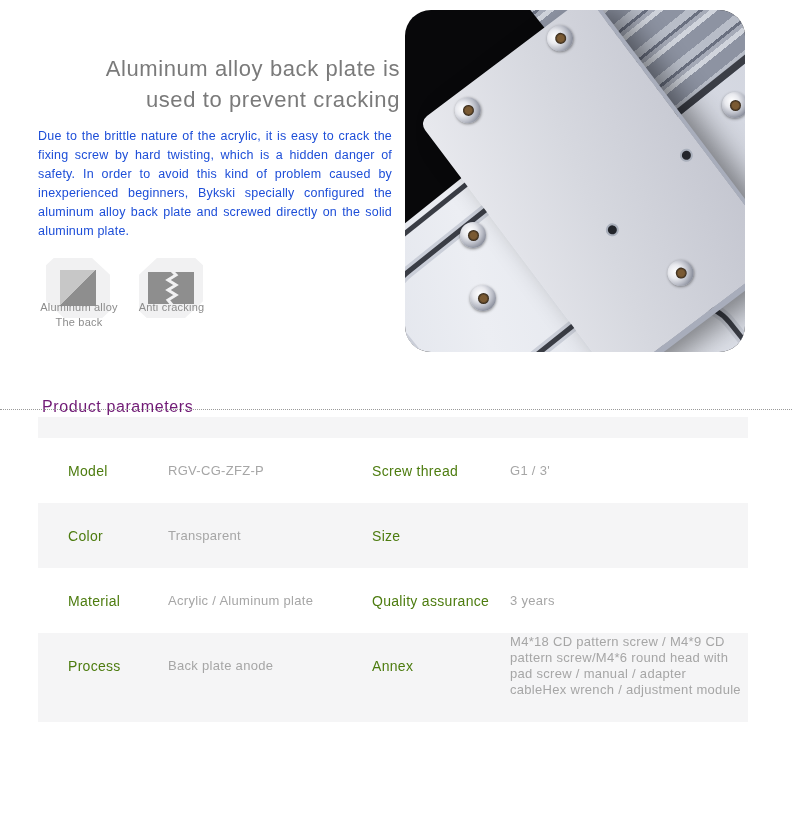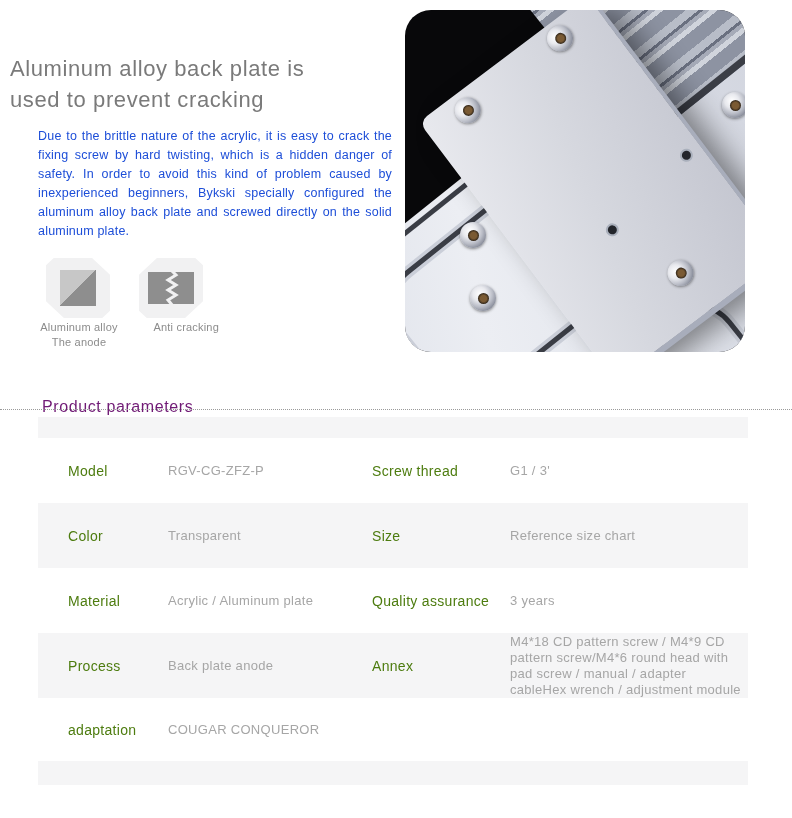--- a/index.html
+++ b/index.html
@@ -1,33 +1,33 @@
 <!DOCTYPE html>
 <html><head>
 <meta charset="utf-8">
 <style>
   html,body{margin:0;padding:0;background:#ffffff;}
   .page{position:relative;width:792px;height:818px;background:#ffffff;overflow:hidden;
         font-family:"Liberation Sans", sans-serif;}
 
   
-  .title{position:absolute;left:10px;top:38px;width:390px;text-align:left;
+  .title{position:absolute;left:10px;top:38px;width:390px;text-align:right;
          font-size:22px;line-height:31px;color:#7a7a7a;letter-spacing:.6px;font-weight:400;}
   .desc{position:absolute;left:38px;top:114px;width:354px;font-size:12.5px;line-height:19px;
         color:#1d4ed8;text-align:justify;letter-spacing:.2px;}
 
   .tile{position:absolute;top:258px;width:64px;height:60px;background:#f1f1f2;
         display:flex;align-items:center;justify-content:center;}
   .tile-1{left:46px;clip-path:polygon(0% 12%,12% 0%,72% 0%,100% 28%,100% 88%,88% 100%,28% 100%,0% 72%);}
   .tile-2{left:139px;clip-path:polygon(28% 0%,88% 0%,100% 12%,100% 72%,72% 100%,12% 100%,0% 88%,0% 28%);}
   .diag-square{width:36px;height:36px;background:linear-gradient(135deg,#c7c7c7 49.5%,#8e8e8e 50%);}
-  .feature-label{position:absolute;top:320px;font-size:11px;line-height:15px;color:#8c8c8c;
+  .feature-label{position:absolute;top:300px;font-size:11px;line-height:15px;color:#8c8c8c;
                  text-align:center;letter-spacing:.2px;}
   .fl-1{left:29px;width:100px;}
-  .fl-2{left:124px;width:95px;text-align:right;}
+  .fl-2{left:124px;width:95px;}
 
   
   .photo{position:absolute;left:405px;top:10px;width:340px;height:342px;border-radius:26px;
          overflow:hidden;background:#08080a;}
   .layer{position:absolute;transform-origin:0 0;}
   .grooves{left:0;top:-157px;width:370px;height:380px;transform:rotate(-38.6deg);
            background:repeating-linear-gradient(180deg,#6a7080 0 3px,#a6abb8 3px 7px,#d0d4dc 7px 12px,
                       #8d93a2 12px 26px,#b8bdc8 26px 34px);}
   .acrylic1{left:-194px;top:368px;width:515px;height:550px;transform:rotate(-38.6deg);
             background:linear-gradient(115deg,#d4d8e2,#eceef3 40%,#dfe2ea 70%,#cfd3de);}
@@ -75,21 +75,21 @@
     <div class="diag-square"></div>
   </div>
   <div class="tile tile-2">
     <svg width="46" height="32">
       <rect x="0" y="0" width="46" height="32" fill="#8e8e8e"></rect>
       <polyline points="23,-2 28,3 20,8 28,13 20,18 28,23 20,28 25,34" fill="none" stroke="#f1f1f2" stroke-width="3"></polyline>
     </svg>
   </div>
   <div class="feature-label fl-1">
     <div>Aluminum alloy</div>
-    <div>The anode</div>
+    <div>The back</div>
   </div>
   <div class="feature-label fl-2">
     <div>Anti cracking</div>
     <div></div>
   </div>
 
   <div class="photo">
     <div class="layer grooves"></div>
     <div class="layer acrylic1">
       <svg class="channel-svg" width="515" height="550">
@@ -143,40 +143,33 @@
       <div class="plabel">Model</div>
       <div class="pval">RGV-CG-ZFZ-P</div>
       <div class="plabel">Screw thread</div>
       <div class="pval">G1 / 3'</div>
     </div>
 
     <div class="prow gray h65">
       <div class="plabel">Color</div>
       <div class="pval">Transparent</div>
       <div class="plabel">Size</div>
-      <div class="pval">Reference size chart</div>
     </div>
 
     <div class="prow white h65">
       <div class="plabel">Material</div>
       <div class="pval">Acrylic / Aluminum plate</div>
       <div class="plabel">Quality assurance</div>
       <div class="pval">3 years</div>
     </div>
 
     <div class="prow gray h65">
       <div class="plabel">Process</div>
       <div class="pval">Back plate anode</div>
       <div class="plabel">Annex</div>
       <div class="pval small">M4*18 CD pattern screw / M4*9 CD pattern screw/M4*6 round head with pad screw / manual / adapter cableHex wrench / adjustment module</div>
     </div>
 
-    <div class="prow white h63">
-      <div class="plabel">adaptation</div>
-      <div class="pval">COUGAR CONQUEROR</div>
-      <div class="plabel"></div>
-      <div class="pval"></div>
-    </div>
 
     <div class="band band-bottom"></div>
   </div>
 
 </div>
 
 </body></html>

